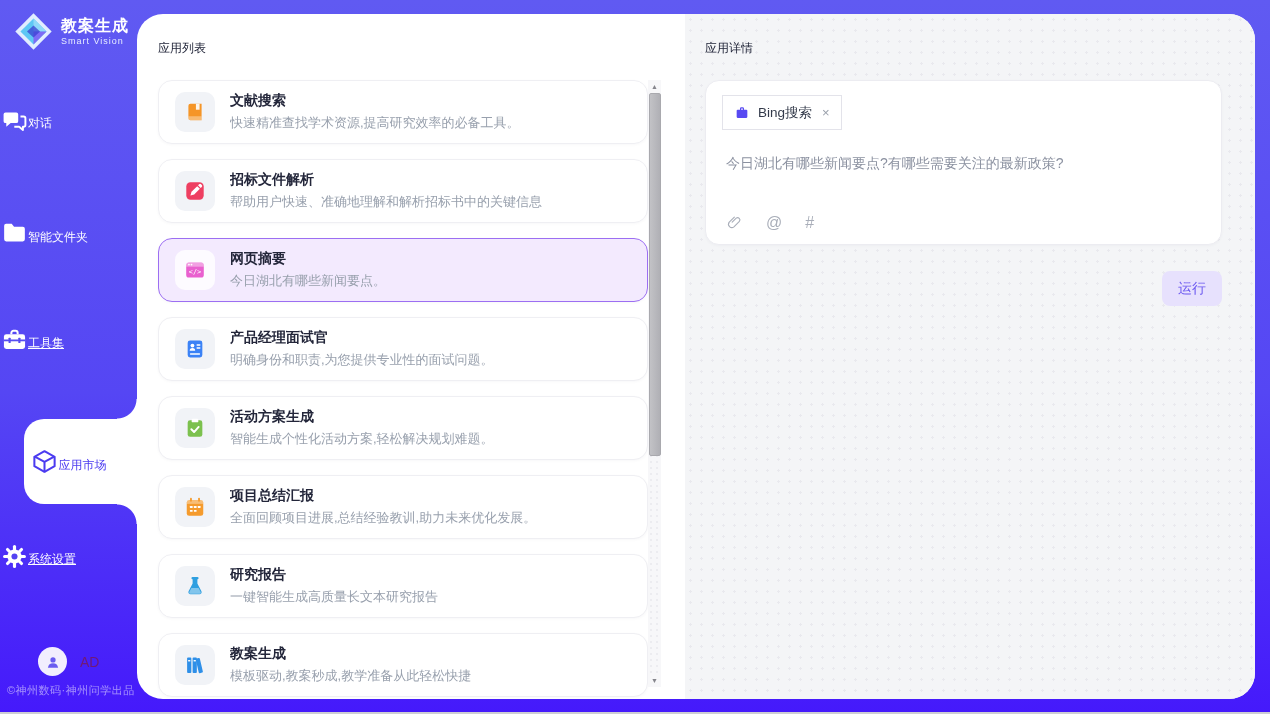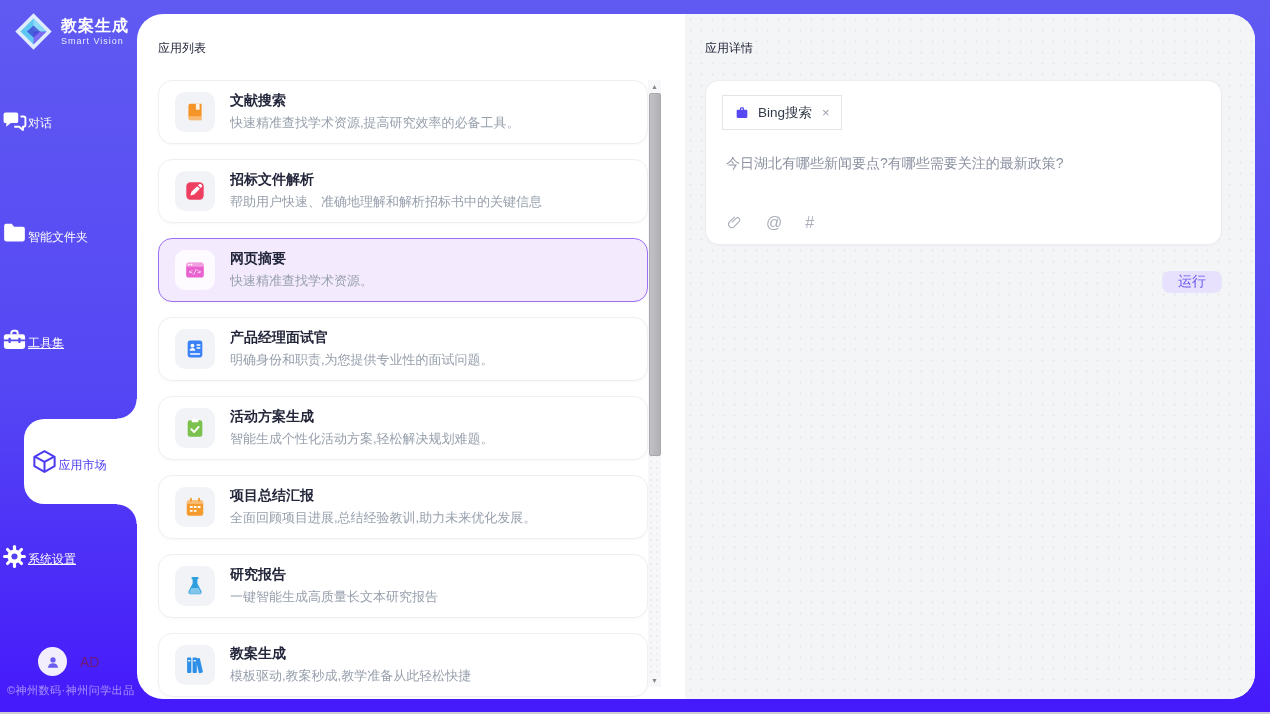--- a/index.html
+++ b/index.html
@@ -63,21 +63,21 @@
   .tool-tag{display:inline-flex;align-items:center;gap:8px;height:35px;border:1px solid #e3e3ea;border-radius:0;padding:0 11px;background:#fff;cursor:pointer;}
   .tool-tag svg{width:16px;height:16px;color:#584af2;}
   .tag-label{font-size:13.5px;color:#333a4a;}
   .tag-close{font-size:13px;color:#9aa0ab;margin-left:2px;cursor:pointer;}
   .prompt-text{margin:23px 4px 0 4px;font-size:14px;color:#8b91a0;line-height:1.5;cursor:text;}
   .attach-row{position:absolute;left:20px;bottom:13px;display:flex;align-items:center;gap:23px;color:#a9aeb9;}
   .attach-row .att{cursor:pointer;display:flex;align-items:center;}
   .attach-row svg{width:17px;height:17px;}
   .att-glyph{font-size:16px;line-height:1;}
   .run-row{display:flex;justify-content:flex-end;margin-top:26px;}
-  .run-btn{background:#e7e1fd;color:#6b58f0;border:none;border-radius:8px;height:22px;padding:0 16px;font-size:14px;font-family:inherit;cursor:pointer;}
+  .run-btn{background:#e7e1fd;color:#6b58f0;border:none;border-radius:8px;height:35px;padding:0 16px;font-size:14px;font-family:inherit;cursor:pointer;}
 </style>
 </head>
 <body>
 
 <div class="sidebar">
   <div class="logo">
     <svg class="logo-mark" viewBox="0 0 44 44">
       <polygon points="22,2.5 41.5,22 22,41.5 2.5,22" fill="#e8f6ff" opacity="0.95"></polygon>
       <polygon points="22,8 36,22 22,36 8,22" fill="#5ec7f4"></polygon>
       <polygon points="22,8 36,22 22,22" fill="#8fd9f9"></polygon>
@@ -198,21 +198,21 @@
             <svg viewBox="0 0 24 24">
               <rect x="2.4" y="3.8" width="19.2" height="16.4" rx="2.8" fill="currentColor"></rect>
               <rect x="2.4" y="3.8" width="19.2" height="4.6" fill="#fff" opacity="0.4"></rect>
               <circle cx="5.4" cy="6.1" r="0.95" fill="#fff"></circle>
               <circle cx="8.2" cy="6.1" r="0.95" fill="#fff"></circle>
               <text x="12" y="16.8" font-size="7.5" fill="#fff" text-anchor="middle" font-family="DejaVu Sans Mono, monospace">&lt;/&gt;</text>
             </svg>
           </span>
           <div class="card-text">
             <div class="card-title">网页摘要</div>
-            <div class="card-desc">快速精准查找学术资源。</div>
+            <div class="card-desc">今日湖北有哪些新闻要点。</div>
           </div>
         </div>
         <div class="card">
           <span class="card-icon" style="color: rgb(59, 130, 246);">
             <svg viewBox="0 0 24 24">
               <rect x="4" y="2.8" width="16" height="18.4" rx="2.6" fill="currentColor"></rect>
               <circle cx="9.2" cy="8.3" r="2.1" fill="#fff"></circle>
               <path d="M6.2 13.8a3 3 0 0 1 6 0z" fill="#fff"></path>
               <rect x="13.6" y="6.8" width="4.4" height="1.6" rx="0.8" fill="#fff"></rect>
               <rect x="13.6" y="10.2" width="4.4" height="1.6" rx="0.8" fill="#fff"></rect>

